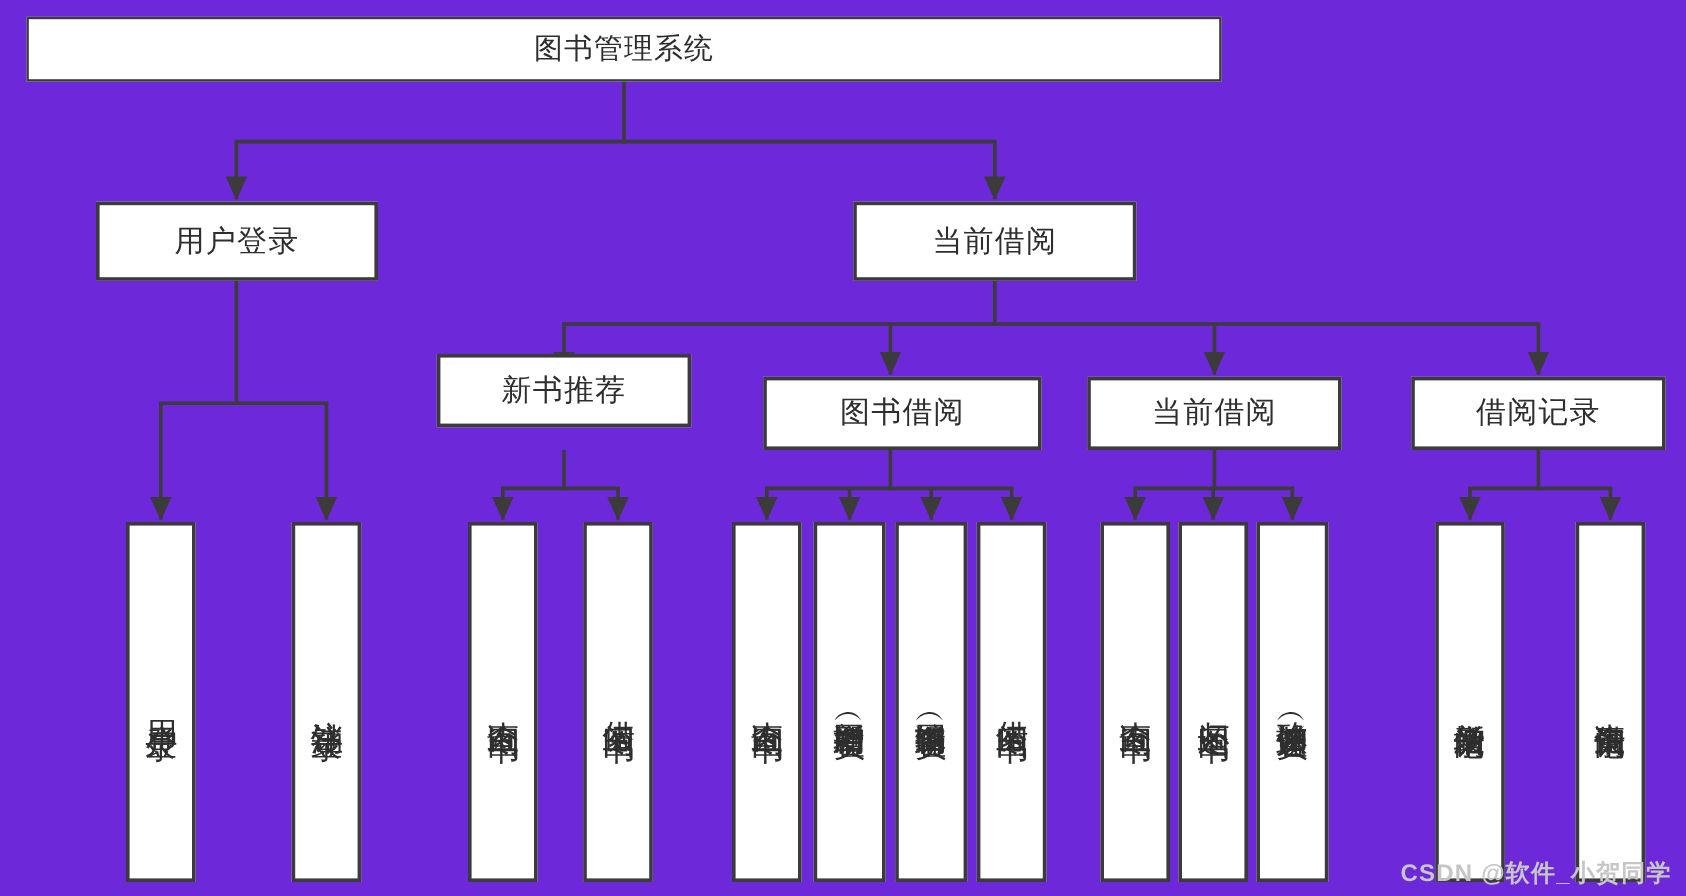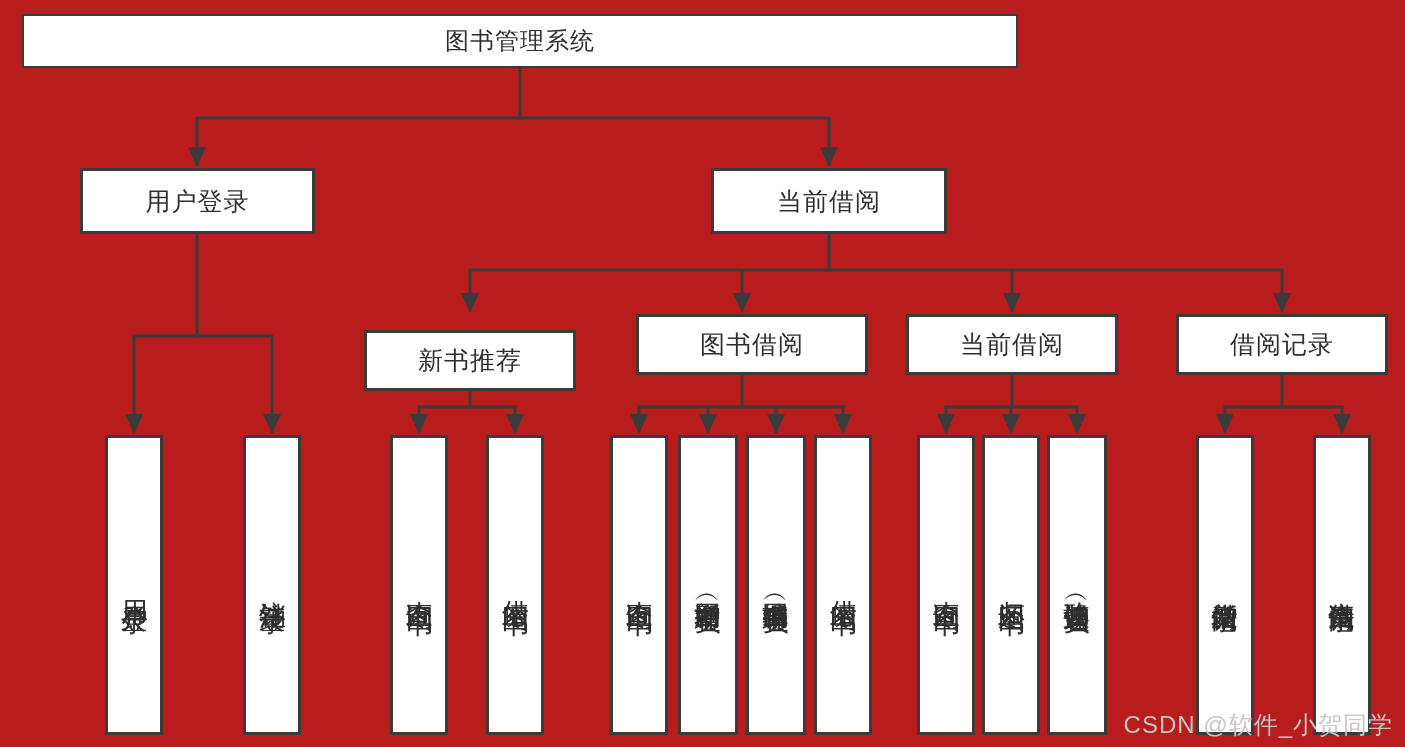--- a/index.html
+++ b/index.html
@@ -1,19 +1,19 @@
 <!DOCTYPE html>
 <html><head>
 <meta charset="utf-8">
 <style>
   html,body{margin:0;padding:0;background:#ffffff;}
   .stage{
     position:relative;
     width:1405px;height:747px;
-    background:#b91c1c;
+    background:#6d28d9;
     font-family:"Liberation Sans","DejaVu Sans",sans-serif;
     overflow:hidden;
   }
   svg.connectors{position:absolute;left:0;top:0;pointer-events:none;}
   .hbox{
     position:absolute;
     box-sizing:border-box;
     background:#ffffff;
     border:3px solid #3b3b3b;
     display:flex;align-items:center;justify-content:center;
@@ -41,24 +41,25 @@
     font-size:27px;
     letter-spacing:3px;
     line-height:1;
     white-space:nowrap;
   }
   .vbox.long span{font-size:26px;letter-spacing:1px;}
   .watermark{
     position:absolute;
     right:12px;bottom:6px;
     color:#c6c6c6;
-    font-size:24px;
+    font-size:20px;
     letter-spacing:1px;
     z-index:3;
     white-space:nowrap;
+    font-weight:bold;
   }
 </style>
 </head>
 <body>
 
 <div class="stage">
 
   <svg class="connectors" width="1405" height="747" viewBox="0 0 1405 747">
     <defs>
       <marker id="arrow" markerUnits="userSpaceOnUse" markerWidth="20" markerHeight="18" viewBox="0 0 20 18" refX="19" refY="9" orient="auto">
@@ -113,21 +114,21 @@
     <span>图书管理系统</span>
   </div>
 
   <div class="hbox" style="left:80px;top:168px;width:235px;height:66px;">
     <span>用户登录</span>
   </div>
   <div class="hbox" style="left:711px;top:168px;width:236px;height:66px;">
     <span>当前借阅</span>
   </div>
 
-  <div class="hbox" style="left:364px;top:330px;width:212px;height:61px;">
+  <div class="hbox" style="left:364px;top:295px;width:212px;height:61px;">
     <span>新书推荐</span>
   </div>
   <div class="hbox" style="left:636px;top:314px;width:232px;height:61px;">
     <span>图书借阅</span>
   </div>
   <div class="hbox" style="left:906px;top:314px;width:212px;height:61px;">
     <span>当前借阅</span>
   </div>
   <div class="hbox" style="left:1176px;top:314px;width:212px;height:61px;">
     <span>借阅记录</span>

